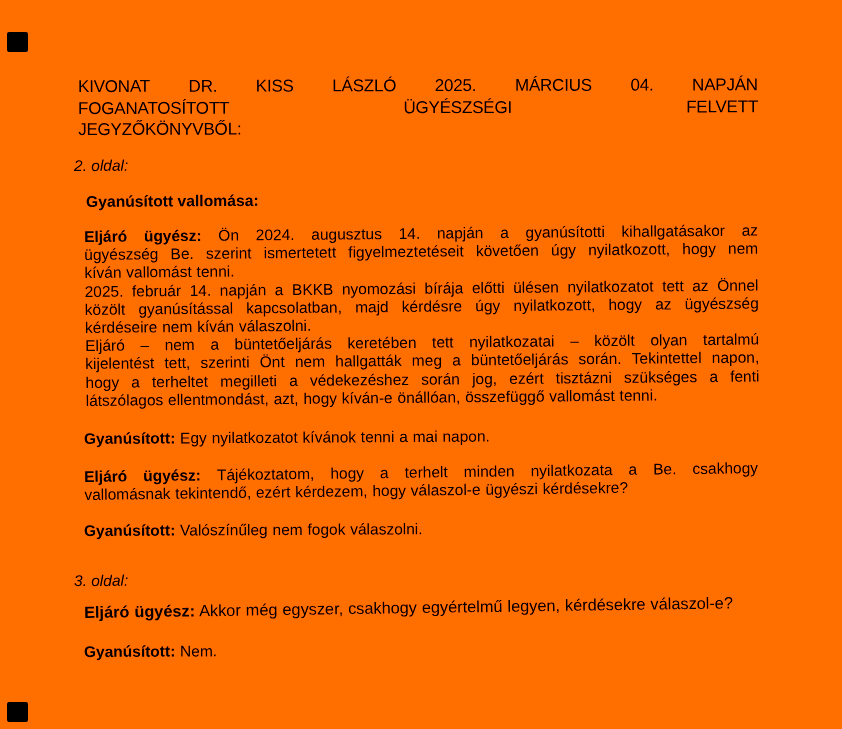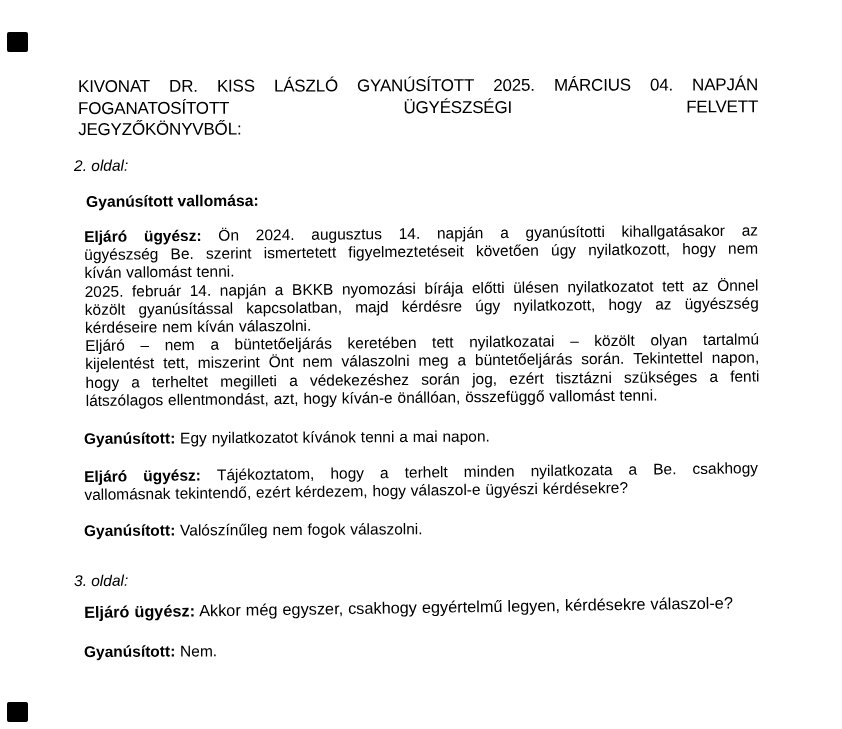--- a/index.html
+++ b/index.html
@@ -1,19 +1,19 @@
 <!DOCTYPE html>
 <html lang="hu"><head>
 <meta charset="utf-8">
 <style>
   html,body{margin:0;padding:0;background:#ffffff;}
   .page{
     position:relative;
     width:842px;height:729px;
-    background:#e5e5e5;
+    background:#f97316;
     overflow:hidden;
     font-family:"Liberation Sans",sans-serif;
     color:#161616;
     filter:blur(0.35px) contrast(1.3);
   }
   .content{position:absolute;left:78px;top:76px;width:680px;}
   .block{margin:0;}
   
   .b-title{font-size:17px;line-height:21.5px;letter-spacing:-0.2px;transform:rotate(-0.15deg);transform-origin:left top;}
   .tline{display:flex;justify-content:space-between;white-space:nowrap;}
@@ -46,21 +46,20 @@
 <body>
 
 <div class="page" data-name="scanned-document-page">
   <div class="content" id="doc-body" data-name="document-body">
       <div class="block b-title" data-name="document-title">
         <div class="tline" data-name="title-line-1">
           <span>KIVONAT</span>
           <span>DR.</span>
           <span>KISS</span>
           <span>LÁSZLÓ</span>
-          <span>GYANÚSÍTOTT</span>
           <span>2025.</span>
           <span>MÁRCIUS</span>
           <span>04.</span>
           <span>NAPJÁN</span>
         </div>
         <div class="tline" data-name="title-line-2">
           <span>FOGANATOSÍTOTT</span>
           <span>ÜGYÉSZSÉGI</span>
           <span>FELVETT</span>
         </div>
@@ -134,24 +133,24 @@
           <span>tett</span>
           <span>nyilatkozatai</span>
           <span>–</span>
           <span>közölt</span>
           <span>olyan</span>
           <span>tartalmú</span>
         </div>
         <div data-name="prosecutor-statement-1-line-8" class="jline">
           <span>kijelentést</span>
           <span>tett,</span>
-          <span>miszerint</span>
+          <span>szerinti</span>
           <span>Önt</span>
           <span>nem</span>
-          <span>válaszolni</span>
+          <span>hallgatták</span>
           <span>meg</span>
           <span>a</span>
           <span>büntetőeljárás</span>
           <span>során.</span>
           <span>Tekintettel</span>
           <span>napon,</span>
         </div>
         <div data-name="prosecutor-statement-1-line-9" class="jline">
           <span>hogy</span>
           <span>a</span>

